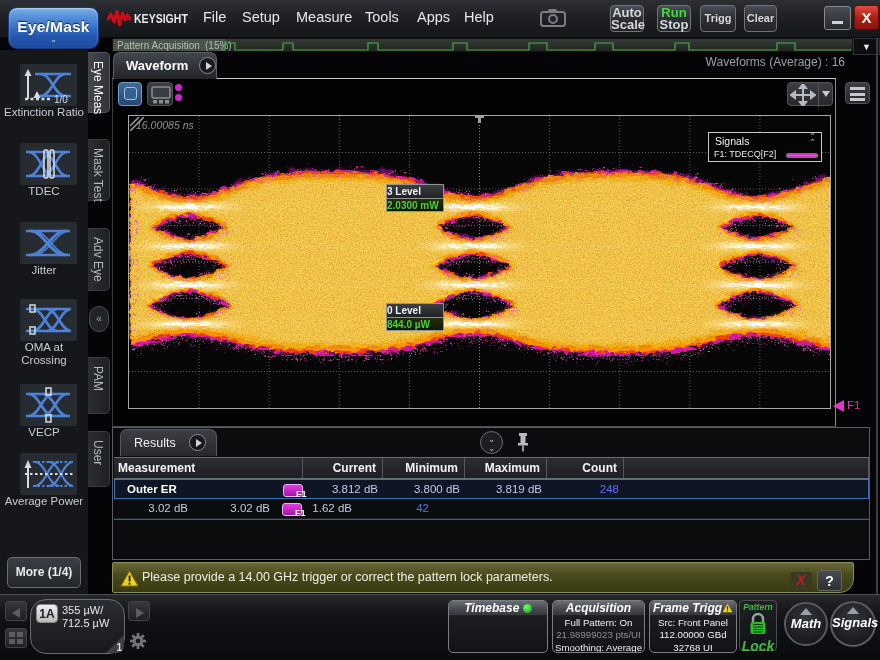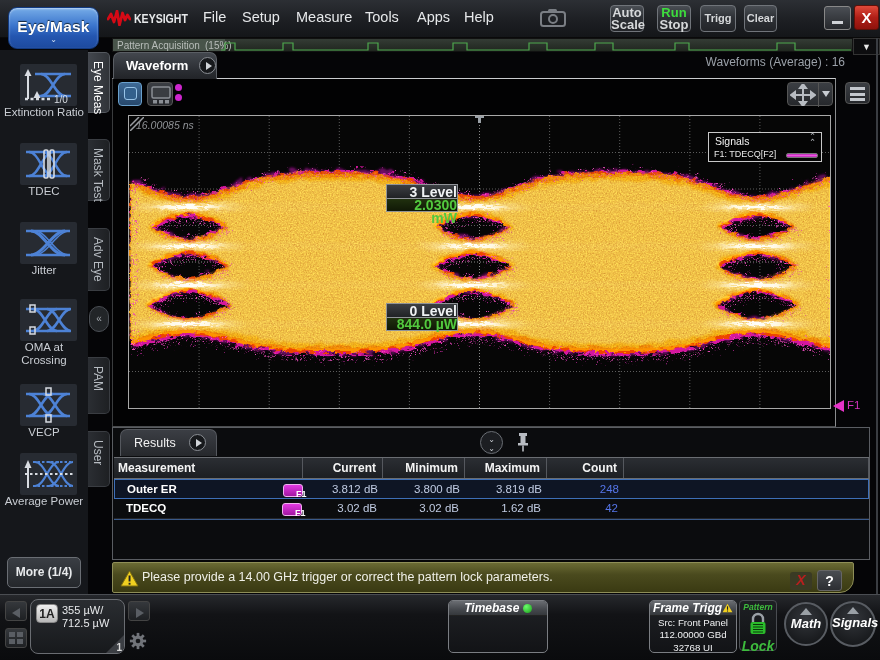--- a/index.html
+++ b/index.html
@@ -46,21 +46,21 @@
 .tbtn{position:absolute;background:linear-gradient(#3b3e43,#26282c);border:1px solid #555;border-radius:4px}
 
 #plot{position:absolute;left:128px;top:115px;width:703px;height:294px;border:1px solid #a8a8a8;background:#060606}
 #plotinner{position:absolute;left:0;top:0;width:701px;height:292px;overflow:hidden}
 #tstamp{position:absolute;left:7px;top:3px;color:#8f9296;font-size:10.5px;font-style:italic}
 #legend{position:absolute;left:579px;top:16px;width:114px;height:30px;background:#050505;border:1px solid #c8c8c8}
 #legend .t1{position:absolute;left:6px;top:2px;color:#f2f2f2;font-size:10.5px}
 #legend .ch{position:absolute;right:5px;top:1px;color:#b4b8be;font-size:8.5px;line-height:5.5px}
 #legend .t2{position:absolute;left:5px;top:16px;color:#e8e8e8;font-size:9px}
 #legend .sw{position:absolute;left:77px;top:20px;width:32px;height:5px;background:linear-gradient(#b428b0,#ee55e2 50%,#b428b0);border-radius:2px;border:0.5px solid #777}
-.lvlbox{position:absolute;width:72px;text-align:right;font-size:14px;z-index:5}
+.lvlbox{position:absolute;width:58px;text-align:left;font-size:10px;z-index:5}
 .lvlbox .a{background:linear-gradient(#3c3f43,#202225);border:1px solid #909398;border-bottom:none;color:#f0f2f4;height:14px;line-height:14px;font-weight:bold}
 .lvlbox .b{background:linear-gradient(#20300e,#101806);border:1px solid #909398;color:#52c93e;height:14px;line-height:13px;font-weight:bold}
 #f1mark{position:absolute;left:847px;top:399px;color:#d433bc;font-size:11.5px}
 
 #restab{position:absolute;left:120px;top:429px;width:97px;height:27px;background:linear-gradient(#3b3e44,#26282c);border:1px solid #55585e;border-bottom:none;border-radius:7px 7px 0 0;color:#f2f2f2;font-size:12.5px;line-height:26px;padding-left:13px}
 #respanel{position:absolute;left:112px;top:427px;width:758px;height:133px;background:#0b0c0e;border:1px solid #5a5d62}
 #restbl{position:absolute;left:1px;top:29px;width:755px}
 #restbl .hdr{display:flex;height:22px;background:linear-gradient(#2b2e33,#1c1e22);border-top:1px solid #6a6d72;border-bottom:1px solid #6a6d72;color:#f4f4f4;font-size:12px;font-weight:bold}
 #restbl .hdr div{border-right:1px solid #55585e;padding:3px 6px 16px 4px}
 #restbl .row{display:flex;height:20px;font-size:11.5px;color:#c0cbe2;border-bottom:1px solid #23252a;position:relative}
@@ -70,21 +70,21 @@
 .f1badge{position:absolute;left:168px;top:3.5px;width:17px;height:13px;background:linear-gradient(#e23ae2,#a316a3);border:1px solid #f0b0f0;border-radius:3px;color:#fff;font-size:9px;font-weight:bold;text-align:center;line-height:12px}
 .cnt{color:#5575e8}
 
 #warn{position:absolute;left:112px;top:562px;width:742px;height:31px;background:linear-gradient(#6a6a34,#4a4a1e 40%,#3a3a12);border:1px solid #8e8e58;border-radius:2px 2px 14px 2px;color:#f0f0e8;font-size:12.5px;line-height:29px}
 #warn .txt{position:absolute;left:29px;top:0}
 #wx{position:absolute;left:677px;top:9px;width:22px;height:18px;background:#3a3a24;border-radius:3px;color:#b81f1f;font-weight:bold;font-size:14px;text-align:center;line-height:17px;font-style:italic}
 #wq{position:absolute;left:704px;top:7px;width:25px;height:21px;background:linear-gradient(#4a4d52,#2c2e32);border:1px solid #666;border-radius:3px;color:#fff;font-weight:bold;font-size:14px;text-align:center;line-height:20px}
 
 #statusbar{position:absolute;left:0;top:594px;width:880px;height:66px;background:linear-gradient(#26282c,#121316 30%,#0a0b0d);border-top:1px solid #4a4d52}
 .navbtn{position:absolute;width:22px;height:20px;background:linear-gradient(#35383c,#1e2023);border:1px solid #444;border-radius:3px}
-#chbox{position:absolute;left:30px;top:599px;width:95px;height:55px;background:linear-gradient(#2a2d31,#17191c);border:1px solid #6a6d72;border-radius:8px}
+#chbox{position:absolute;left:30px;top:599px;width:95px;height:55px;background:linear-gradient(#2a2d31,#17191c);border:1px solid #6a6d72;border-radius:16px}
 #chbadge{position:absolute;left:5px;top:4px;width:22px;height:19px;background:linear-gradient(#f0f0f0,#b8b8b8);border:1px solid #888;border-radius:4px;color:#222;font-weight:bold;font-size:12px;text-align:center;line-height:18px}
 #chbox .v{position:absolute;left:31px;top:4px;color:#e8eaec;font-size:11px;line-height:13px}
 #chfold{position:absolute;right:0;bottom:0;width:0;height:0;border-left:18px solid transparent;border-bottom:18px solid #3c3f44;border-radius:0 0 7px 0}
 #chnum{position:absolute;right:2px;bottom:0px;color:#ddd;font-size:10px;font-weight:bold}
 .spanel{position:absolute;top:600px;background:linear-gradient(#202226,#121316);border:1px solid #7a7d82;border-radius:5px;overflow:hidden}
 .spanel .hd{height:15px;background:linear-gradient(#6a6d72,#45484d 60%,#35383c);border-bottom:1px solid #222;color:#fff;font-weight:bold;font-style:italic;font-size:12px;text-align:center;line-height:14px}
 .spanel .bd{color:#f0f1f3;font-size:9.7px;text-align:center;line-height:12.3px;padding-top:1px;white-space:nowrap}
 .roundbtn{position:absolute;border-radius:50%;background:radial-gradient(circle at 50% 35%,#33363b,#1a1c1f 70%,#101214);border:2px solid #585c62;color:#fff;font-weight:bold;font-style:italic;text-align:center}
 .roundbtn .up{width:0;height:0;border-left:6px solid transparent;border-right:6px solid transparent;border-bottom:7px solid #9aa0a6;margin:4px auto 1px}
 </style></head><body>
@@ -436,21 +436,20 @@
         <div class="row" style="border:1px solid #3d6fb8;background:#0e1524">
           <div class="c1 mname">Outer ER</div>
           <div class="f1badge">F1</div>
           <div class="c2">3.812 dB</div>
           <div class="c3">3.800 dB</div>
           <div class="c4">3.819 dB</div>
           <div class="c5 cnt">248</div>
           <div class="c6"></div>
         </div>
         <div class="row">
-          <div class="c1 mname">TDECQ</div>
           <div class="f1badge">F1</div>
           <div class="c2">3.02 dB</div>
           <div class="c3">3.02 dB</div>
           <div class="c4">1.62 dB</div>
           <div class="c5 cnt">42</div>
           <div class="c6"></div>
         </div>
         <div style="height:1px;background:#3a5a8a"></div>
       </div>
     </div>
@@ -494,20 +493,24 @@
           <line x1="1" y1="10" x2="19" y2="10"></line>
           <line x1="3.6" y1="3.6" x2="16.4" y2="16.4"></line>
           <line x1="16.4" y1="3.6" x2="3.6" y2="16.4"></line>
         </g>
         <circle cx="10" cy="10" r="2.6" fill="#17191c"></circle>
       </g>
     </svg>
     <div class="spanel" style="left:448px;width:100px;height:53px">
       <div class="hd">Timebase <span style="display:inline-block;width:9px;height:9px;border-radius:50%;background:radial-gradient(circle at 35% 30%,#6aff6a,#1a9a1a);vertical-align:-1px"></span></div>
     </div>
+    <div class="spanel" style="left:552px;width:93px;height:53px">
+      <div class="hd">Acquisition</div>
+      <div class="bd">Full Pattern: On<br><span style="color:#8a8e94">21.98999023 pts/UI</span><br>Smoothing: Average</div>
+    </div>
     <div class="spanel" style="left:649px;width:88px;height:53px">
       <div class="hd">Frame Trigg<svg width="11" height="10" viewBox="0 0 19 17" style="vertical-align:-1px">
           <path d="M9.5 1 L18 16 L1 16 Z" fill="#f0d020"></path>
           <rect x="8.6" y="5.5" width="1.9" height="6" fill="#222"></rect>
           <rect x="8.6" y="12.8" width="1.9" height="1.9" fill="#222"></rect>
         </svg></div>
       <div class="bd">Src: Front Panel<br>112.00000 GBd<br>32768 UI</div>
     </div>
     <div class="abs" style="left:739px;top:600px;width:38px;height:51px;background:linear-gradient(#1e2024,#101214);border:1px solid #4a4d52;border-radius:4px;text-align:center">
 <div style="color:#3dbb3d;font-size:8.5px;font-style:italic;font-weight:bold;margin-top:1px">Pattern</div>

